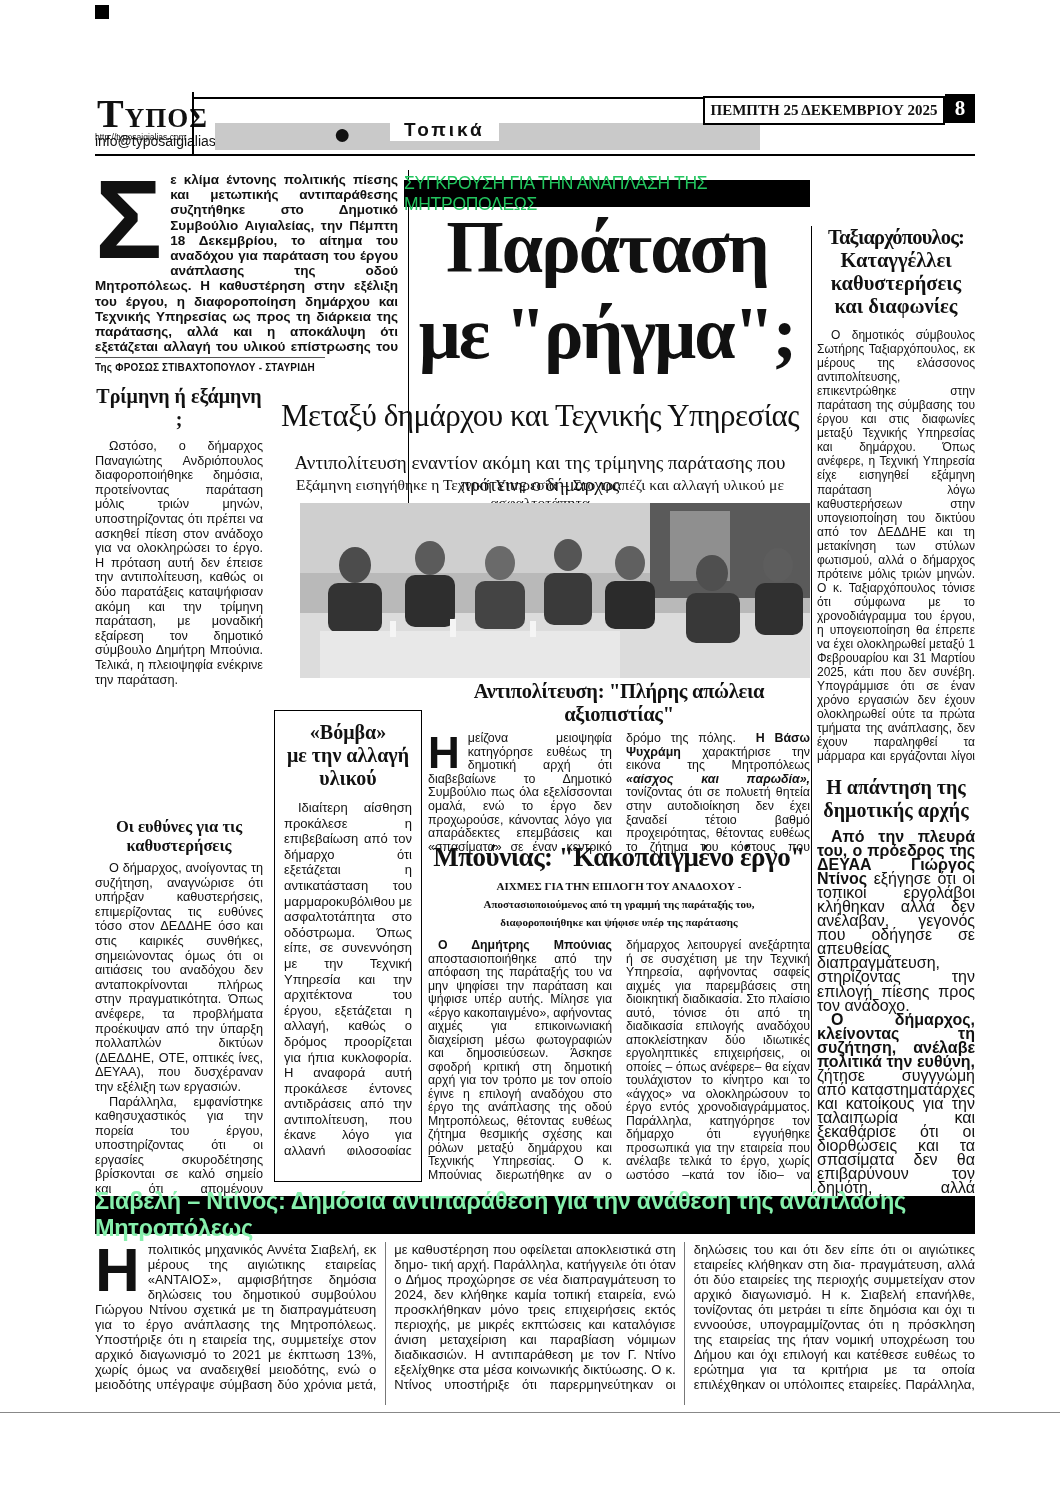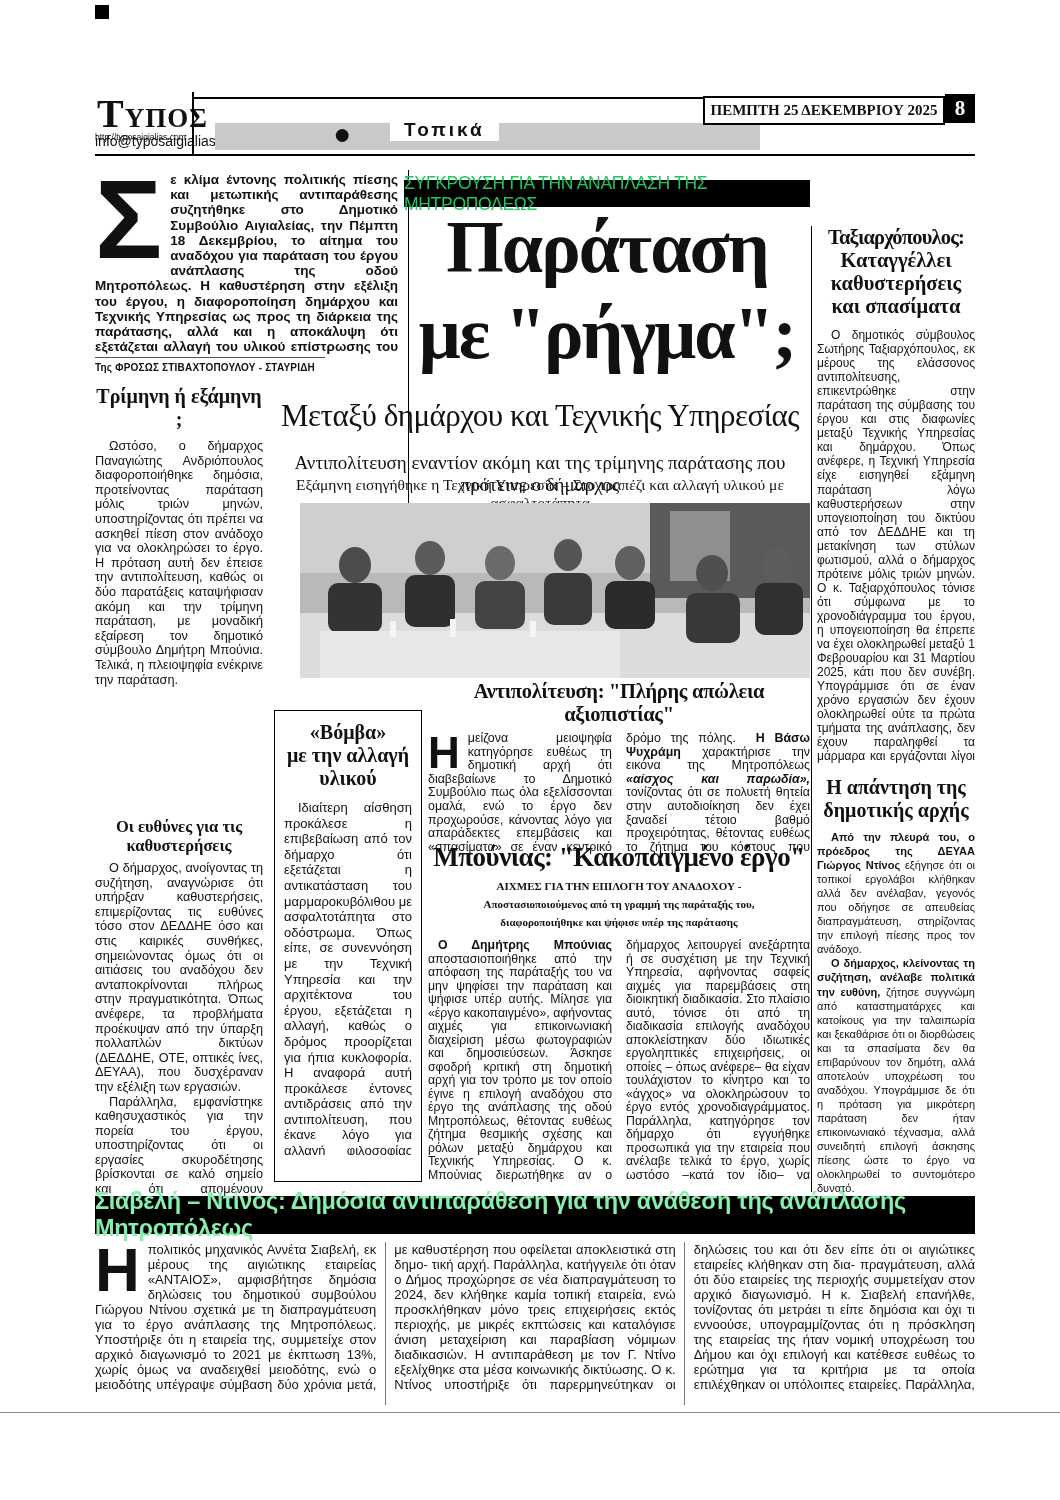--- a/index.html
+++ b/index.html
@@ -143,28 +143,28 @@
       <span> αποστασιοποιήθηκε από την απόφαση της παράταξής του να μην ψηφίσει την παράταση και ψήφισε υπέρ αυτής. Μίλησε για «έργο κακοπαιγμένο», αφήνοντας αιχμές για επικοινωνιακή διαχείριση μέσω φωτογραφιών και δημοσιεύσεων. Άσκησε σφοδρή κριτική στη δημοτική αρχή για τον τρόπο με τον οποίο έγινε η επιλογή αναδόχου στο έργο της ανάπλασης της οδού Μητροπόλεως, θέτοντας ευθέως ζήτημα θεσμικής σχέσης και ρόλων μεταξύ δημάρχου και Τεχνικής Υπηρεσίας. Ο κ. Μπούνιας διερωτήθηκε αν ο δήμαρχος λειτουργεί ανεξάρτητα ή σε συσχέτιση</span>
       <span> με την Τεχνική Υπηρεσία, αφήνοντας σαφείς αιχμές για παρεμβάσεις στη διοικητική διαδικασία. Στο πλαίσιο αυτό, τόνισε ότι από τη διαδικασία επιλογής αναδόχου αποκλείστηκαν δύο ιδιωτικές εργοληπτικές επιχειρήσεις, οι οποίες – όπως ανέφερε– θα είχαν τουλάχιστον το κίνητρο και το «άγχος» να ολοκληρώσουν το έργο εντός χρονοδιαγράμματος. Παράλληλα, κατηγόρησε τον δήμαρχο ότι εγγυήθηκε προσωπικά για την εταιρεία που ανέλαβε τελικά το έργο, χωρίς ωστόσο –κατά τον ίδιο– να δικαιολογείται αυτή η βεβαιότητα από την εικόνα που παρουσιάζει σήμερα το εργοτάξιο.</span>
     </div>
   </div>
 
   <div class="abs" style="left:817px;top:226px;width:158px;height:966px;">
     <div class="ctr b" style="font-size:20.5px;line-height:23px;">
       <div style="letter-spacing:-.8px;">Ταξιαρχόπουλος:</div>
       <div>Καταγγέλλει</div>
       <div>καθυστερήσεις</div>
-      <div>και σπασίματα</div>
+      <div>και διαφωνίες</div>
     </div>
     <p class="jt ind clip" style="margin-top:10px;font-size:12px;line-height:14.05px;height:436px;">Ο δημοτικός σύμβουλος Σωτήρης Ταξιαρχόπουλος, εκ μέρους της ελάσσονος αντιπολίτευσης, επικεντρώθηκε στην παράταση της σύμβασης του έργου και στις διαφωνίες μεταξύ Τεχνικής Υπηρεσίας και δημάρχου. Όπως ανέφερε, η Τεχνική Υπηρεσία είχε εισηγηθεί εξάμηνη παράταση λόγω καθυστερήσεων στην υπογειοποίηση του δικτύου από τον ΔΕΔΔΗΕ και τη μετακίνηση των στύλων φωτισμού, αλλά ο δήμαρχος πρότεινε μόλις τριών μηνών. Ο κ. Ταξιαρχόπουλος τόνισε ότι σύμφωνα με το χρονοδιάγραμμα του έργου, η υπογειοποίηση θα έπρεπε να έχει ολοκληρωθεί μεταξύ 1 Φεβρουαρίου και 31 Μαρτίου 2025, κάτι που δεν συνέβη. Υπογράμμισε ότι σε έναν χρόνο εργασιών δεν έχουν ολοκληρωθεί ούτε τα πρώτα τμήματα της ανάπλασης, δεν έχουν παραληφθεί τα μάρμαρα και εργάζονται λίγοι άνθρωποι χωρίς επαρκή υλικά. Κατέληξε ότι η δημοτική αρχή έχει χάσει αξιοπιστία και δεν τηρεί τα προβλεπόμενα χρονοδιαγράμματα, ενώ υπογράμμισε την ανάγκη συνεχούς επίβλεψης του έργου για αναγνώριση από την κοινωνία.</p>
     <div class="ctr b" style="font-size:20px;line-height:23px;margin:12px 0 8px 0;">
       <div>Η απάντηση της</div>
       <div>δημοτικής αρχής</div>
     </div>
-    <div class="jt clip" style="font-size:11px;line-height:14.05px;height:395px;">
+    <div class="jt clip" style="font-size:16px;line-height:14.05px;height:395px;">
       <p class="ind"><span class="b">Από την πλευρά του, ο πρόεδρος της ΔΕΥΑΑ Γιώργος Ντίνος</span><span> εξήγησε ότι οι τοπικοί εργολάβοι κλήθηκαν αλλά δεν ανέλαβαν, γεγονός που οδήγησε σε απευθείας διαπραγμάτευση, στηρίζοντας την επιλογή πίεσης προς τον ανάδοχο.</span></p>
       <p class="ind"><span class="b">Ο δήμαρχος, κλείνοντας τη συζήτηση, ανέλαβε πολιτικά την ευθύνη,</span><span> ζήτησε συγγνώμη από καταστηματάρχες και κατοίκους για την ταλαιπωρία και ξεκαθάρισε ότι οι διορθώσεις και τα σπασίματα δεν θα επιβαρύνουν τον δημότη, αλλά αποτελούν υποχρέωση του αναδόχου. Υπογράμμισε δε ότι η πρόταση για μικρότερη παράταση δεν ήταν επικοινωνιακό τέχνασμα, αλλά συνειδητή επιλογή άσκησης πίεσης ώστε το έργο να ολοκληρωθεί το συντομότερο δυνατό.</span></p>
     </div>
   </div>
 
   <div class="abs banner" style="left:95px;top:1196px;width:880px;height:38px;font-size:23.5px;letter-spacing:-.3px;">
     <span>Σιαβελή – Ντίνος: Δημόσια αντιπαράθεση για την ανάθεση της ανάπλασης Μητροπόλεως</span>
   </div>
   <div class="abs cols3 jt clip" style="left:95px;top:1242px;width:880px;height:163px;font-size:13px;line-height:15px;">
     <span class="dropcap" style="font-size:62px;">Η</span>

